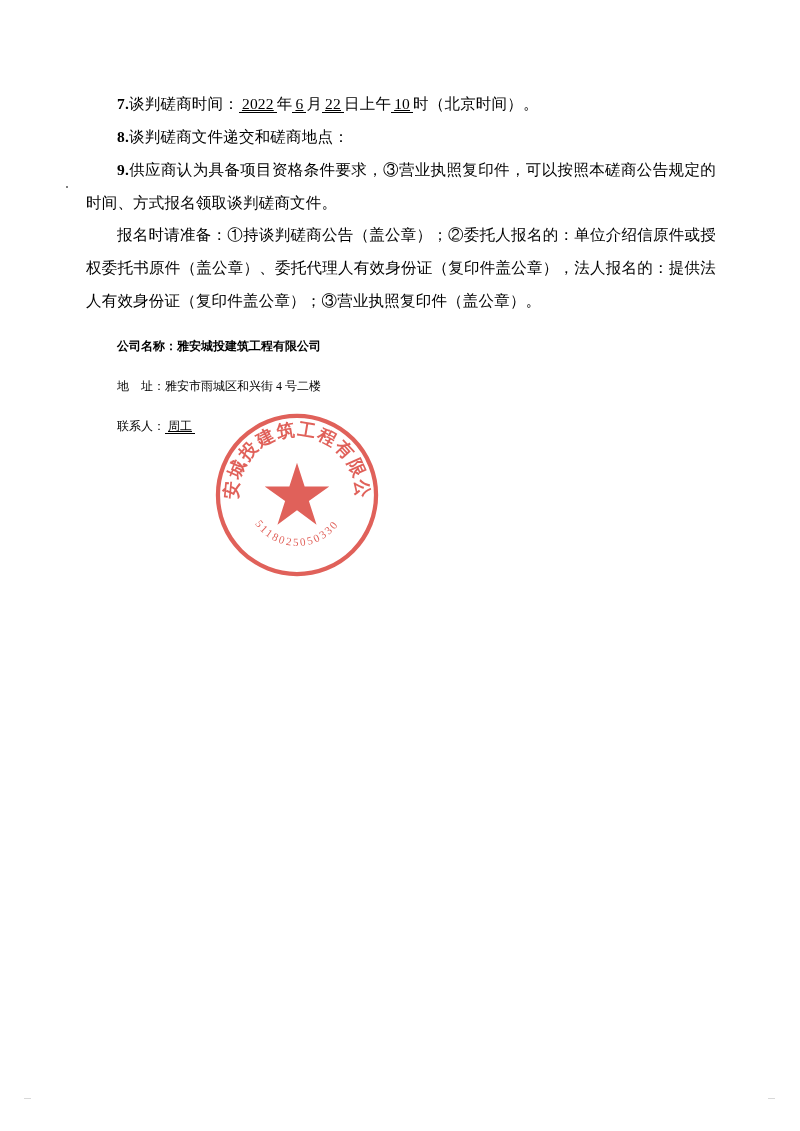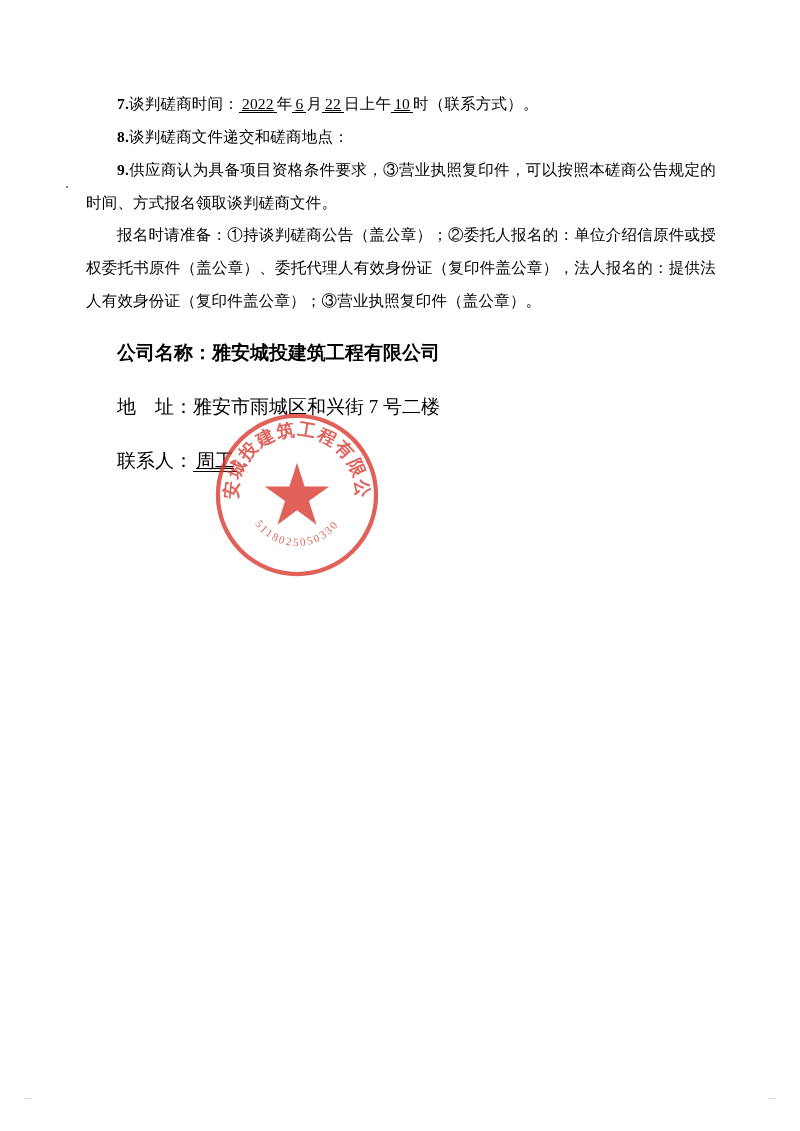--- a/index.html
+++ b/index.html
@@ -42,21 +42,21 @@
   }
   .ul {
     border-bottom: 1px solid #000;
     padding: 0 3px;
     text-decoration: underline;
   }
   .contact-block {
     margin-top: 2px;
   }
   .contact-line {
-    font-size: 19px;
+    font-size: 12px;
     line-height: 2.0;
     text-indent: 31px;
     white-space: nowrap;
     margin-top: 16px;
   }
   .contact-line.bold {
     font-weight: bold;
   }
   
   .seal {
@@ -99,42 +99,42 @@
 
 <div class="page">
 
   <div class="dot"></div>
   <div class="mark-left"></div>
   <div class="mark-right"></div>
 
   <div class="content">
 
     <p class="para indent">
-      <span class="num">7.</span><span class="bold">谈判磋商时间：</span><span class="ul">2022</span><span>年</span><span class="ul">6</span><span>月</span><span class="ul">22</span><span>日上午</span><span class="ul">10</span><span>时</span><span>（联系方式）。</span>
+      <span class="num">7.</span><span class="bold">谈判磋商时间：</span><span class="ul">2022</span><span>年</span><span class="ul">6</span><span>月</span><span class="ul">22</span><span>日上午</span><span class="ul">10</span><span>时</span><span>（北京时间）。</span>
     </p>
 
     <p class="para indent">
       <span class="num">8.</span><span class="bold">谈判磋商文件递交和磋商地点：</span>
     </p>
 
     <p class="para indent">
       <span class="num">9.</span><span>供应商认为具备项目资格条件要求，③营业执照复印件，可以按照本磋商公告规定的时间、方式报名领取谈判磋商文件。</span>
     </p>
 
     <p class="para indent">
       <span>报名时请准备：</span><span class="bold">①持谈判磋商公告（盖公章）；②委托人报名的：单位介绍信原件或授权委托书原件（盖公章）、委托代理人有效身份证（复印件盖公章），法人报名的：提供法人有效身份证（复印件盖公章）；③营业执照复印件（盖公章）。</span>
     </p>
 
 
     <div class="contact-block">
       <div class="contact-line bold">
         <span>公司名称：</span><span>雅安城投建筑工程有限公司</span>
       </div>
       <div class="contact-line">
-        <span>地　址：</span><span>雅安市雨城区和兴街 7 号二楼</span>
+        <span>地　址：</span><span>雅安市雨城区和兴街 4 号二楼</span>
       </div>
       <div class="contact-line">
         <span>联系人：</span><span class="ul">周工</span>
       </div>
     </div>
 
   </div>
 
   <svg class="seal" viewBox="0 0 200 200">
     <defs>

